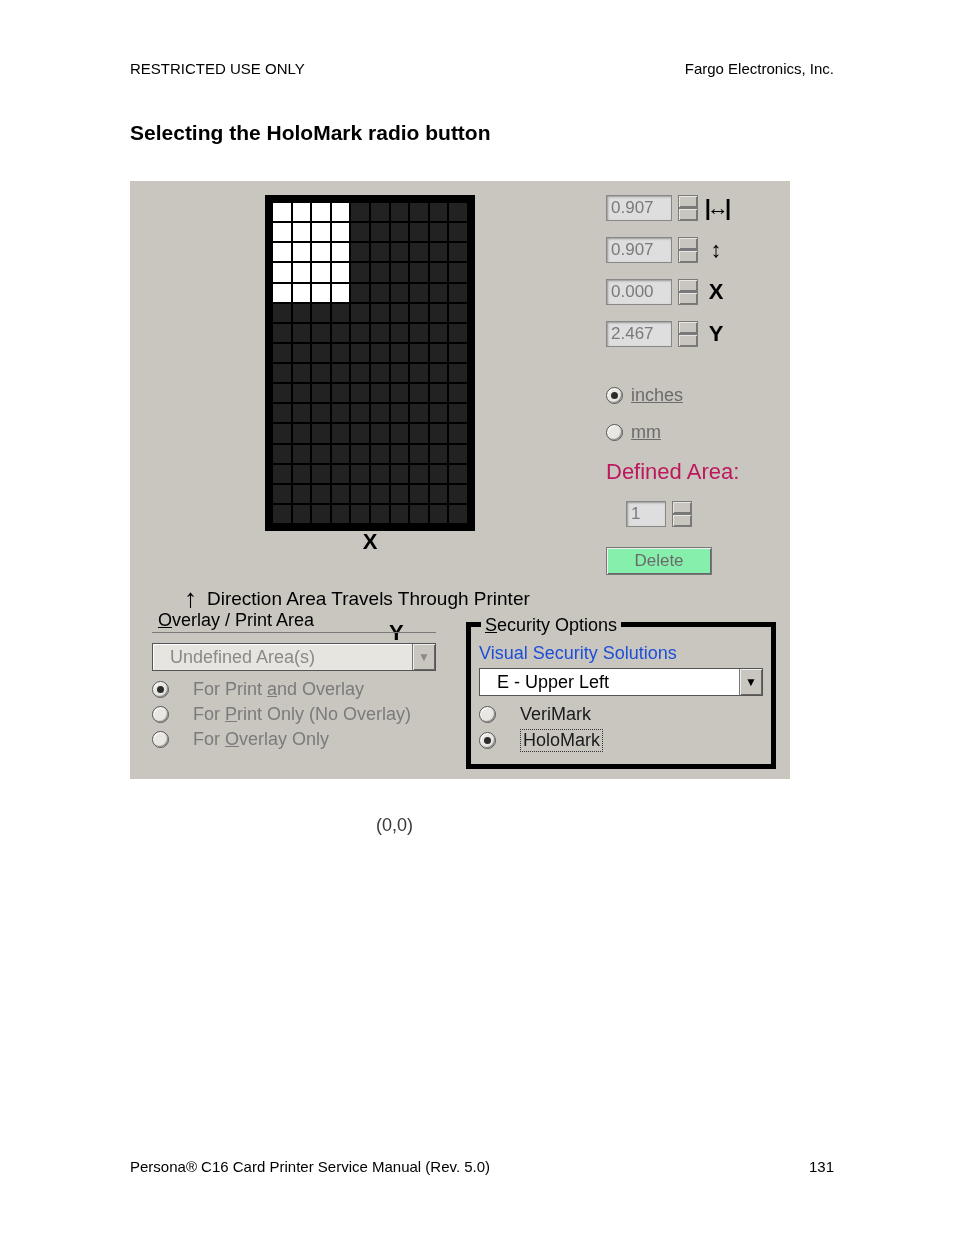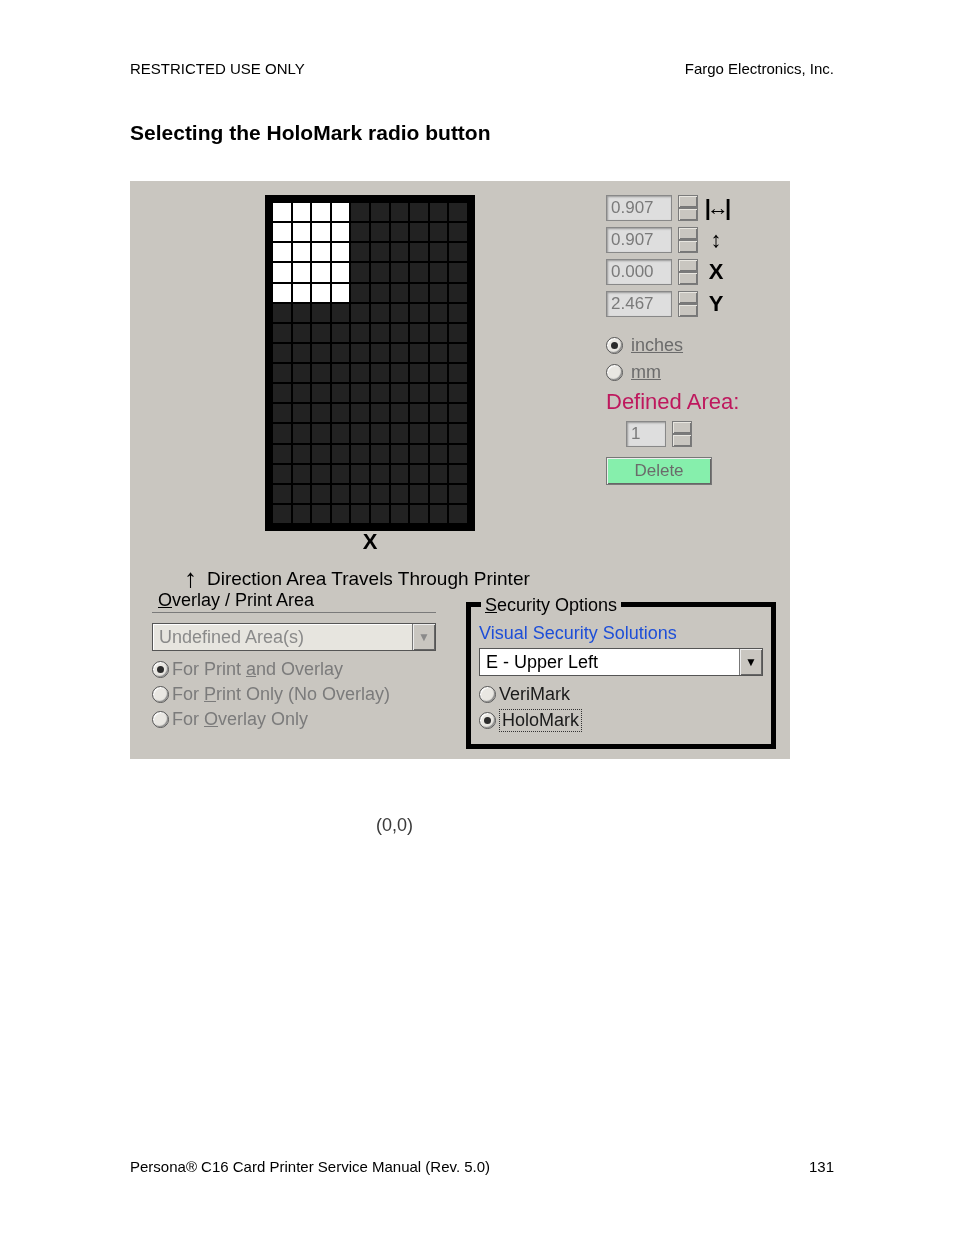--- a/index.html
+++ b/index.html
@@ -74,21 +74,21 @@
   }
   .axis-x {
     font-weight: bold; font-size: 22px;
     margin-top: -2px;
   }
   .origin {
     position: absolute;
     left: 232px; top: 620px; font-size: 18px; color:#3a3a3a;
   }
 
-  .side-col { width: 170px; padding-left: 10px; display:flex; flex-direction:column; gap:6px; }
+  .side-col { width: 170px; padding-left: 10px; display:flex; flex-direction:column; gap:16px; }
   .spin-row { display:flex; align-items:center; gap:6px; }
   .numbox {
     width: 66px; height: 26px;
     background: #dedede; color:#7a7a7a;
     border: 1px solid #888; box-shadow: inset 1px 1px 2px #999;
     font-size: 17px; text-align:left; padding:2px 4px 0 4px;
     box-sizing:border-box;
   }
   .spinner {
     width: 20px; height: 26px; display:flex; flex-direction:column;
@@ -129,27 +129,27 @@
   .group .inner-line{
     border-top:1px solid #7a7a7a; margin: -6px 0 10px 0;
   }
   .dropdown{
     display:flex;align-items:center;width:100%;
     border:1px solid #555;background:#e7e5df;height:28px;
     box-shadow: inset 1px 1px 0 #fff;
     box-sizing:border-box;margin-bottom:8px;
   }
   .dropdown.disabled{color:#8a8a8a;}
-  .dropdown .txt{flex:1;padding-left:6px;font-size:18px;}
+  .dropdown .txt{flex:1;padding-left:17px;font-size:18px;}
   .dropdown .dd-btn{
     width:22px;height:100%;background:#c9c6c0;border-left:1px solid #777;
     box-shadow: inset 1px 1px 0 #eee, inset -1px -1px 0 #666;
     display:flex;align-items:center;justify-content:center;font-size:12px;
   }
-  .opt-row{display:flex;align-items:center;gap:3px;font-size:18px;color:#7b7b7b;margin:4px 0;}
+  .opt-row{display:flex;align-items:center;gap:24px;font-size:18px;color:#7b7b7b;margin:4px 0;}
   .opt-row.enabled{color:#1a1a1a;}
   .u{text-decoration:underline;}
   .dotted{border:1px dotted #333;padding:0 2px;}
   .sub-label{font-size:18px;color:#1d4ed8;margin-bottom:4px;}
   .dropdown.white{background:#fff;color:#000;}
 
   .footer{
     position:absolute;left:130px;right:120px;bottom:60px;
     display:flex;justify-content:space-between;font-size:15px;text-align:right;
   }

